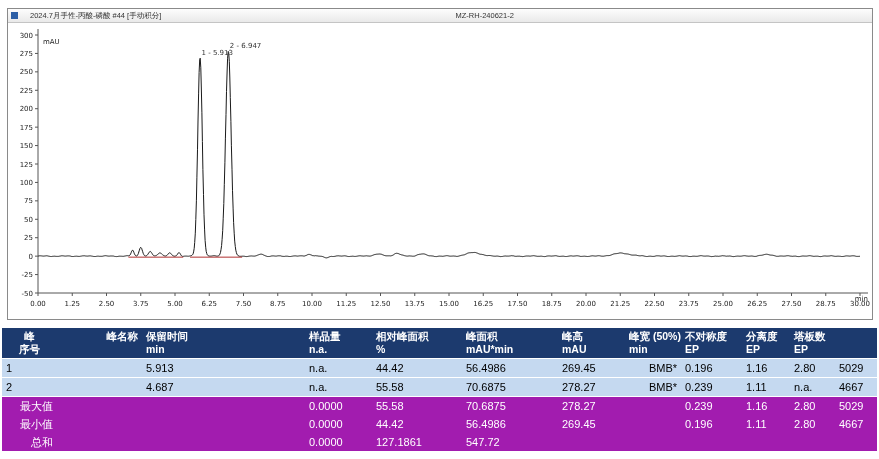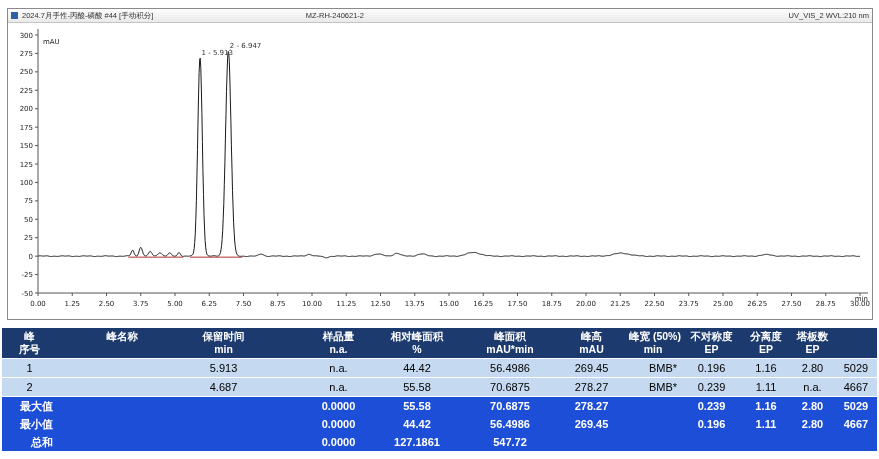--- a/index.html
+++ b/index.html
@@ -1,58 +1,57 @@
 <!DOCTYPE html>
 <html><head>
 <meta charset="utf-8">
 <style>
   *{box-sizing:border-box;margin:0;padding:0}
   html,body{width:879px;height:459px;background:#fff;overflow:hidden;
     font-family:"Liberation Sans","DejaVu Sans",sans-serif;}
   
   .chart-panel{margin:8px 6px 0 7px;border:1px solid #8a8a8a;background:#fff}
-  .chart-header{height:14px;display:flex;align-items:center;gap:4px;padding:0 3px;
+  .chart-header{height:14px;display:flex;align-items:center;gap:12px;padding:0 3px;
     background:linear-gradient(#fdfdfd,#e9e9e9);border-bottom:1px solid #c4c4c4;
     font-size:7.5px;color:#333;white-space:nowrap;overflow:hidden}
   .hdr-icon{width:7px;height:7px;background:#2d5fa6;flex:0 0 auto}
   .hdr-left{flex:1;overflow:hidden}
   .hdr-center{flex:1;text-align:left;overflow:hidden}
   .hdr-right{flex:1;text-align:right;overflow:hidden}
   svg{display:block}
   .ax{stroke:#555;stroke-width:1;fill:none}
   .trace{stroke:#1a1a1a;stroke-width:1;fill:none}
   .intg{stroke:#b03030;stroke-width:1;fill:none}
   .tk{font-size:7px;fill:#222;font-family:"DejaVu Sans",sans-serif}
   .pk{font-size:7px;fill:#333;font-family:"DejaVu Sans",sans-serif}
   
   .results-table{margin:8px 2px 0 2px;font-size:11px;color:#000}
   .tr{display:grid;grid-template-columns:55px 85px 163px 67px 90px 96px 67px 56px 61px 48px 45px 42px}
   .thead{background:#1c3a6e;color:#fff;font-weight:bold;border-bottom:1px solid #fff;font-size:10.5px}
   .cell{padding:2px 4px}
   .cl{line-height:13px;white-space:nowrap}
   .td{line-height:18px;padding:0 4px;white-space:nowrap;overflow:hidden}
   .row-data{background:#c5d9f0;border-bottom:1px solid #fff}
-  .row-summary{background:#1d4ed8;color:#fff;font-weight:bold}
-  .al-r{text-align:center}
+  .row-summary{background:#a21caf;color:#fff;font-weight:normal}
+  .al-r{text-align:left}
   .al-l{text-align:right}
   .al-c{text-align:center}
   .colk-type{padding-left:12px}
   .colk-peak_name{padding-left:8px}
 </style>
 </head>
 <body>
 
 <div class="page">
 
   <div class="chart-panel">
     <div class="chart-header">
       <span class="hdr-icon"></span>
       <span class="hdr-left">2024.7月手性-丙酸-磷酸 #44 [手动积分]</span>
       <span class="hdr-center">MZ-RH-240621-2</span>
-      <span class="hdr-right">UV_VIS_2 WVL:210 nm</span>
     </div>
     <svg id="chrom-svg" width="865" height="296" viewBox="0 0 865 296">
         <line x1="30" y1="6" x2="30" y2="270" class="ax"></line>
         <line x1="30" y1="270" x2="860" y2="270" class="ax"></line>
         <line x1="27" y1="270" x2="30" y2="270" class="ax"></line>
         <text x="25" y="272.5" class="tk" text-anchor="end">-50</text>
         <line x1="27" y1="251.57142857142858" x2="30" y2="251.57142857142858" class="ax"></line>
         <text x="25" y="254.07142857142858" class="tk" text-anchor="end">-25</text>
         <line x1="27" y1="233.14285714285714" x2="30" y2="233.14285714285714" class="ax"></line>
         <text x="25" y="235.64285714285714" class="tk" text-anchor="end">0</text>

